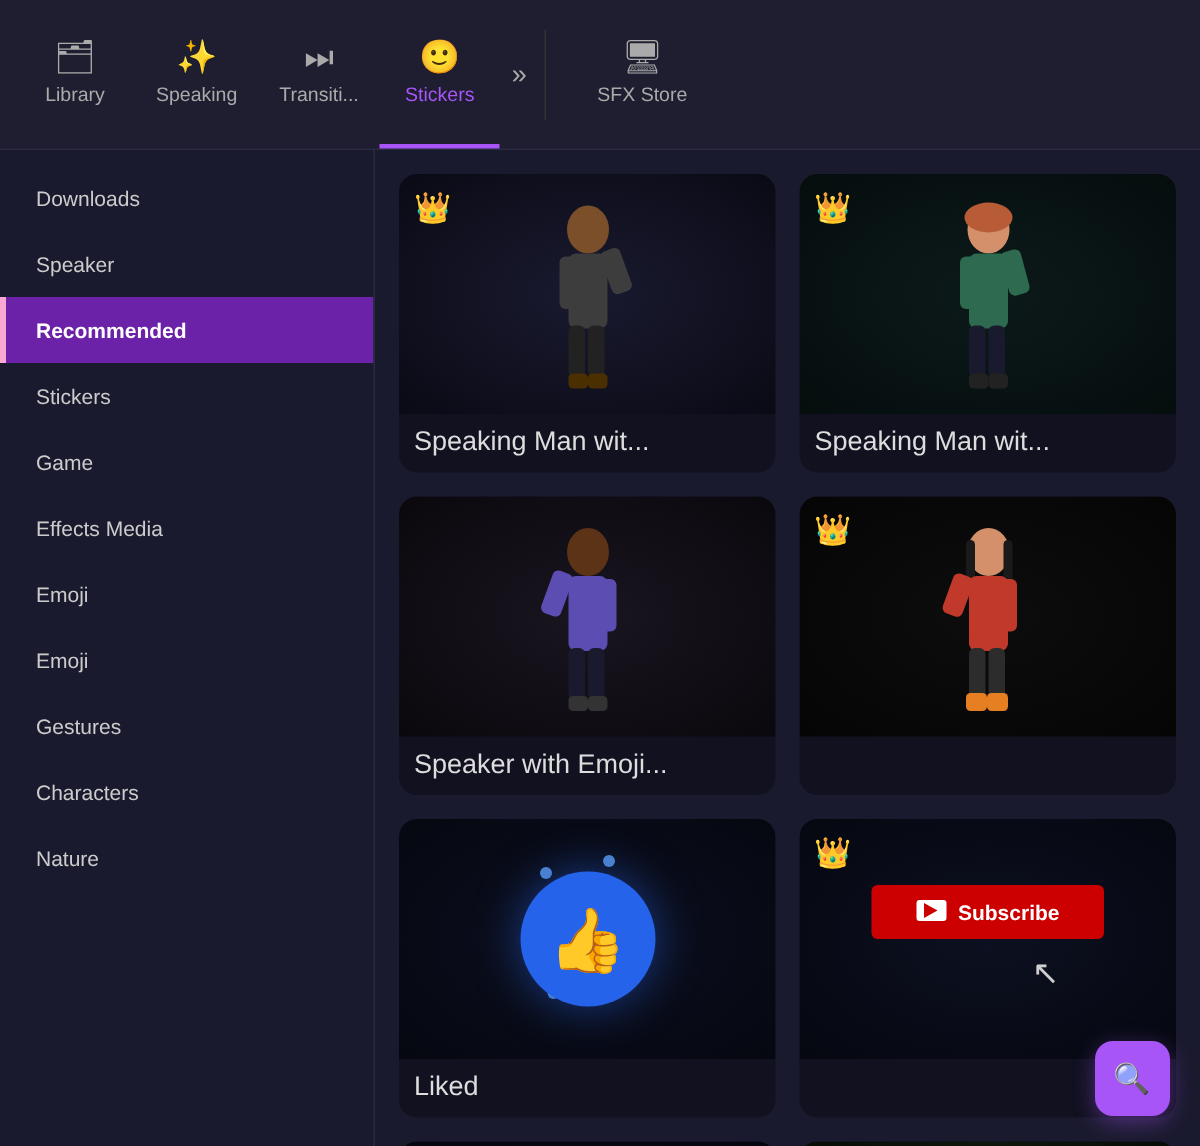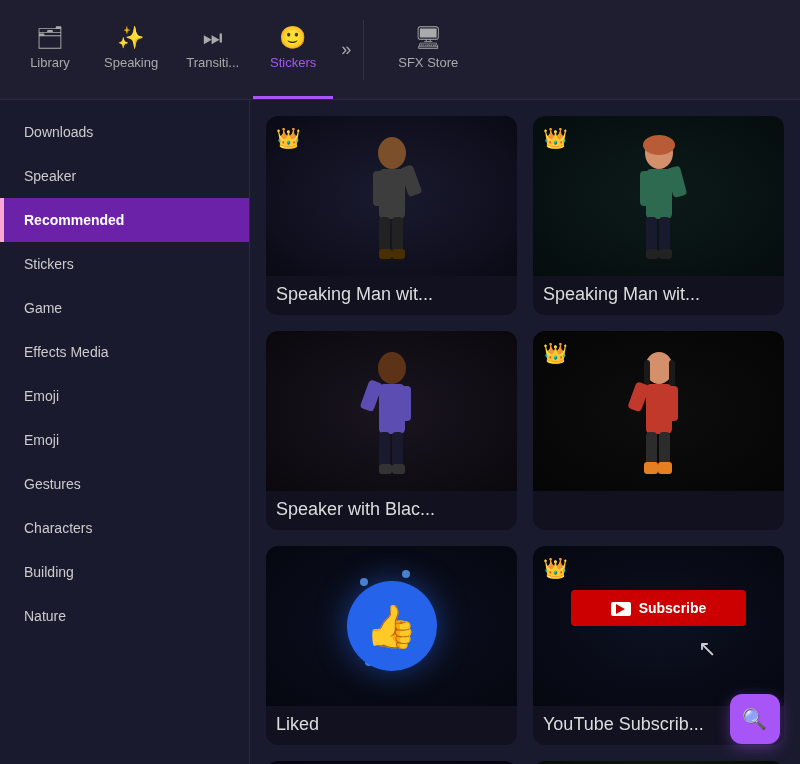--- a/index.html
+++ b/index.html
@@ -206,26 +206,26 @@
       display: flex;
       flex-direction: column;
       align-items: center;
       justify-content: center;
       height: 100%;
       gap: 10px;
     }
     .subscribe-btn {
       background: #cc0000;
       color: white;
-      padding: 10px 40px;
+      padding: 10px 30px;
       border-radius: 4px;
       font-size: 14px;
       font-weight: 600;
       display: flex;
-      align-items: flex-end;
+      align-items: flex-start;
       gap: 8px;
     }
     .yt-icon {
       width: 20px; height: 14px;
       background: white;
       border-radius: 2px;
       display: inline-flex;
       align-items: center;
       justify-content: center;
     }
@@ -338,23 +338,20 @@
     <div class="sidebar-item">
       <span>Emoji</span>
     </div>
     <div class="sidebar-item">
       <span>Gestures</span>
     </div>
     <div class="sidebar-item">
       <span>Characters</span>
     </div>
     <div class="sidebar-item">
-      <span>Building</span>
-    </div>
-    <div class="sidebar-item">
       <span>Nature</span>
     </div>
   </div>
 
   <div class="content">
     <div class="grid">
 
       <div class="sticker-card">
         <div class="sticker-thumb sticker-speaking-man1">
           <span class="crown-badge">👑</span>
@@ -399,21 +396,21 @@
             <ellipse cx="35" cy="22" rx="14" ry="16" fill="#5c3317"></ellipse>
             <rect x="22" y="38" width="26" height="50" rx="5" fill="#5c4db3"></rect>
             <rect x="42" y="40" width="12" height="35" rx="4" fill="#5c4db3"></rect>
             <rect x="12" y="38" width="14" height="30" rx="4" fill="#5c4db3" transform="rotate(20 26 38)"></rect>
             <rect x="22" y="86" width="11" height="35" rx="4" fill="#1a1a2e"></rect>
             <rect x="35" y="86" width="11" height="35" rx="4" fill="#1a1a2e"></rect>
             <rect x="22" y="118" width="13" height="10" rx="3" fill="#333"></rect>
             <rect x="35" y="118" width="13" height="10" rx="3" fill="#333"></rect>
           </svg>
         </div>
-        <div class="sticker-label">Speaker with Blac...</div>
+        <div class="sticker-label">Speaker with Emoji...</div>
       </div>
 
       <div class="sticker-card">
         <div class="sticker-thumb sticker-speaker-long">
           <span class="crown-badge">👑</span>
           <svg width="70" height="130" viewBox="0 0 70 130">
 
             <ellipse cx="35" cy="22" rx="14" ry="16" fill="#d4906a"></ellipse>
 
             <rect x="20" y="14" width="6" height="40" rx="3" fill="#1a1a1a"></rect>
@@ -451,21 +448,20 @@
           <div class="subscribe-visual">
             <div class="subscribe-btn">
               <div class="yt-icon">
                 <div class="yt-play"></div>
               </div>
               <span>Subscribe</span>
             </div>
             <div class="cursor-icon">↖</div>
           </div>
         </div>
-        <div class="sticker-label">YouTube Subscrib...</div>
       </div>
 
       <div class="sticker-card">
         <div class="sticker-thumb sticker-follow">
           <span class="crown-badge">👑</span>
           <div class="follow-visual">
             
             
           </div>
         </div>

